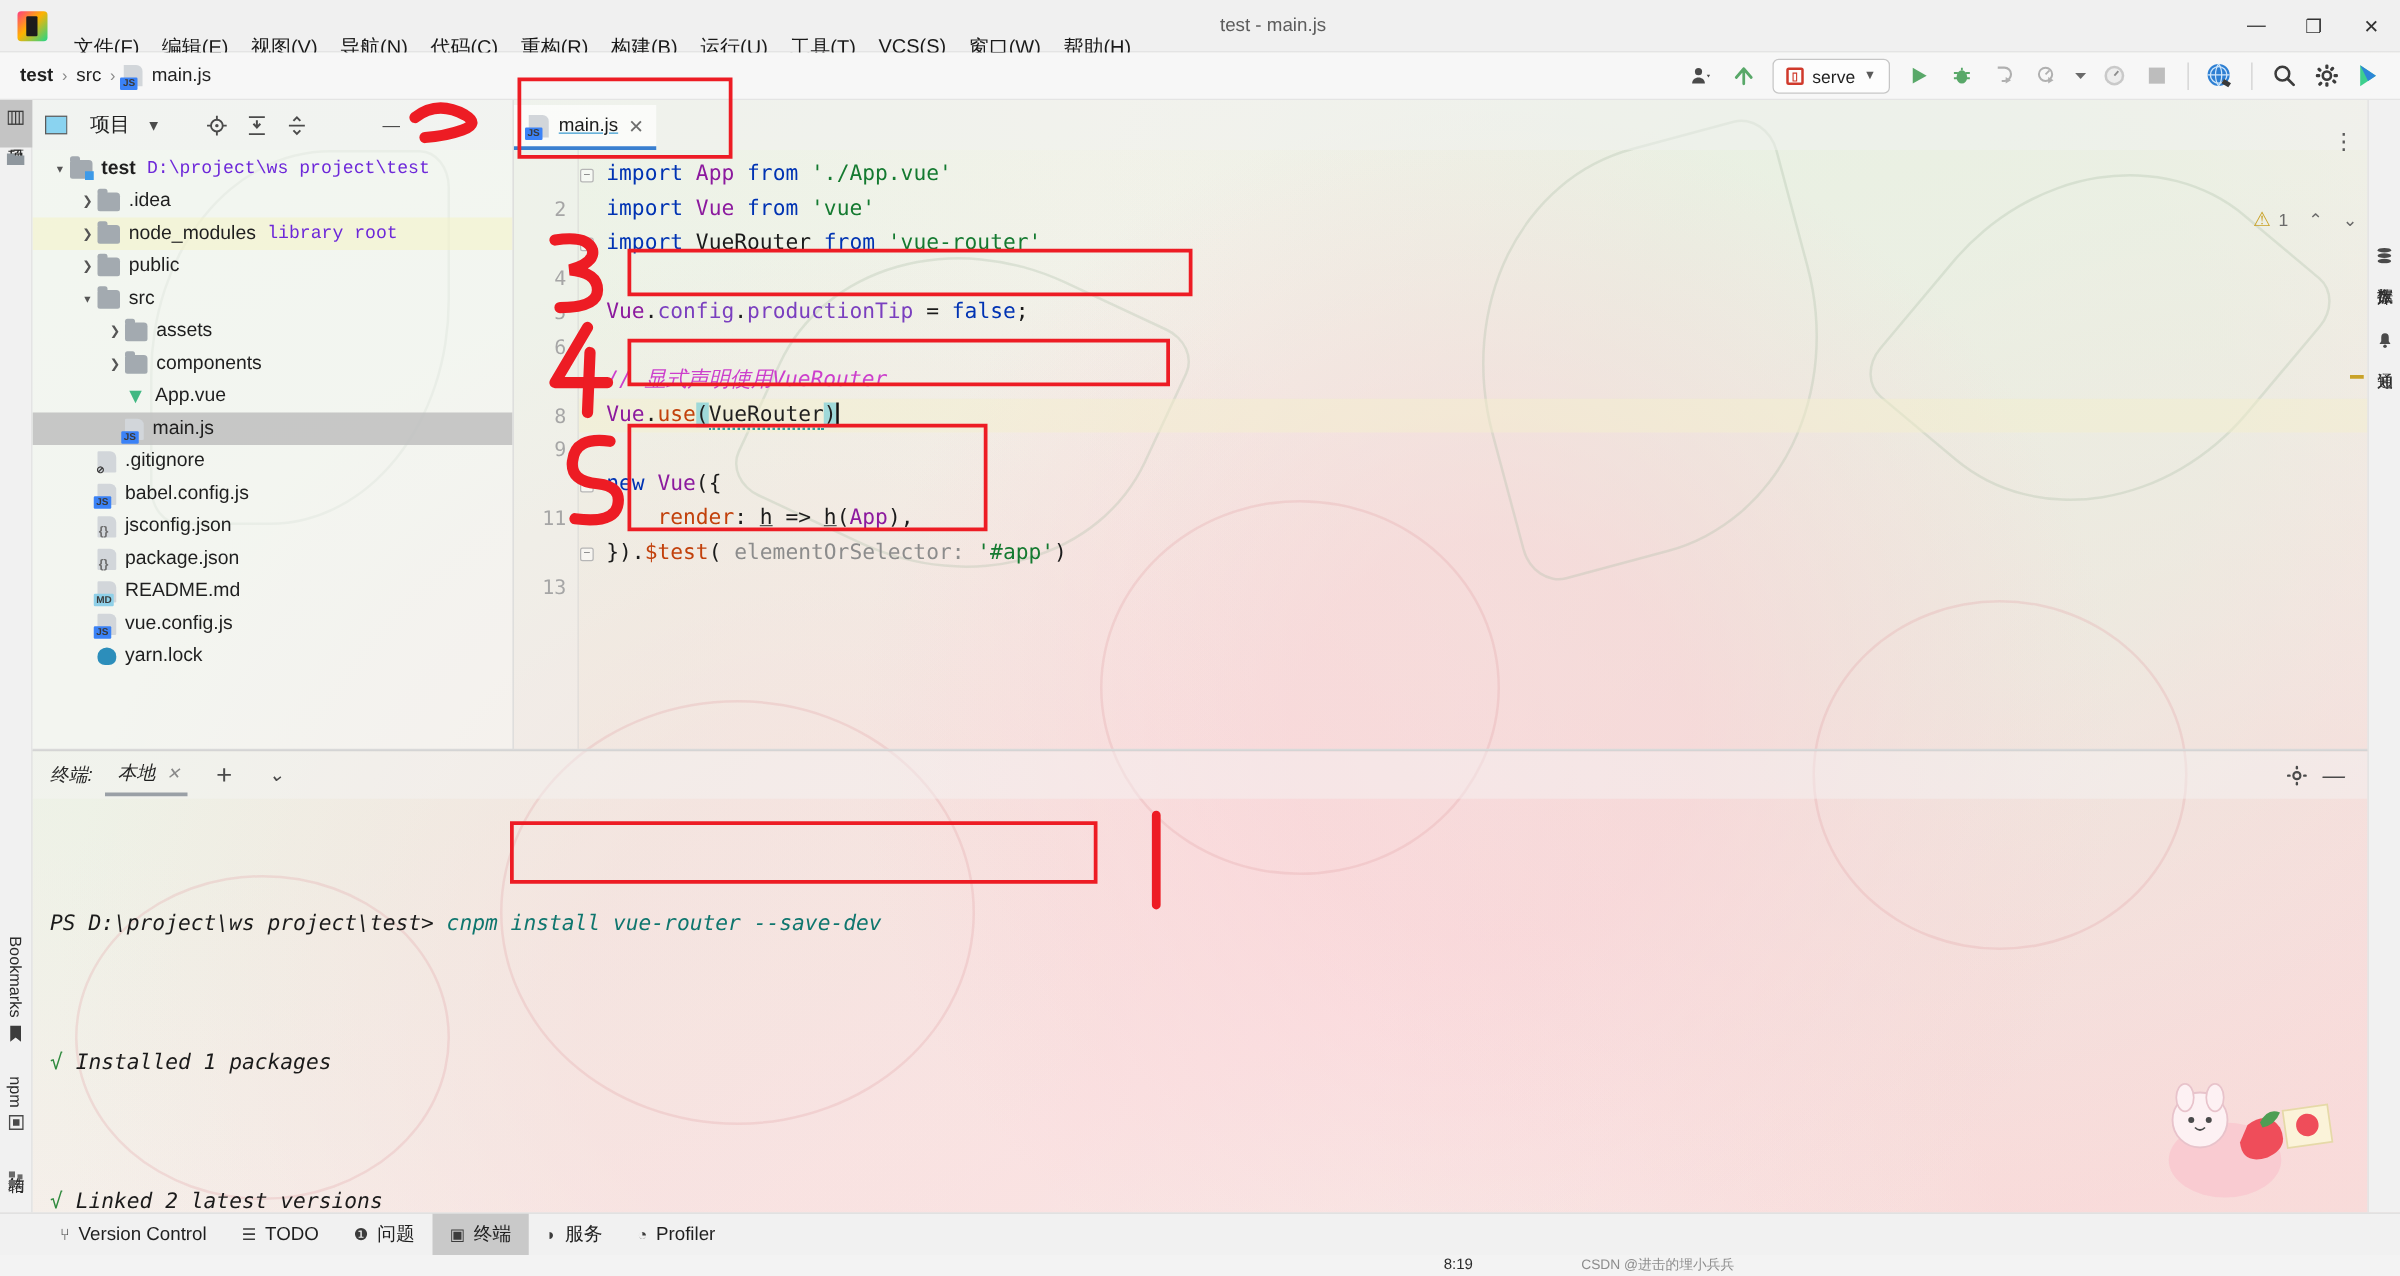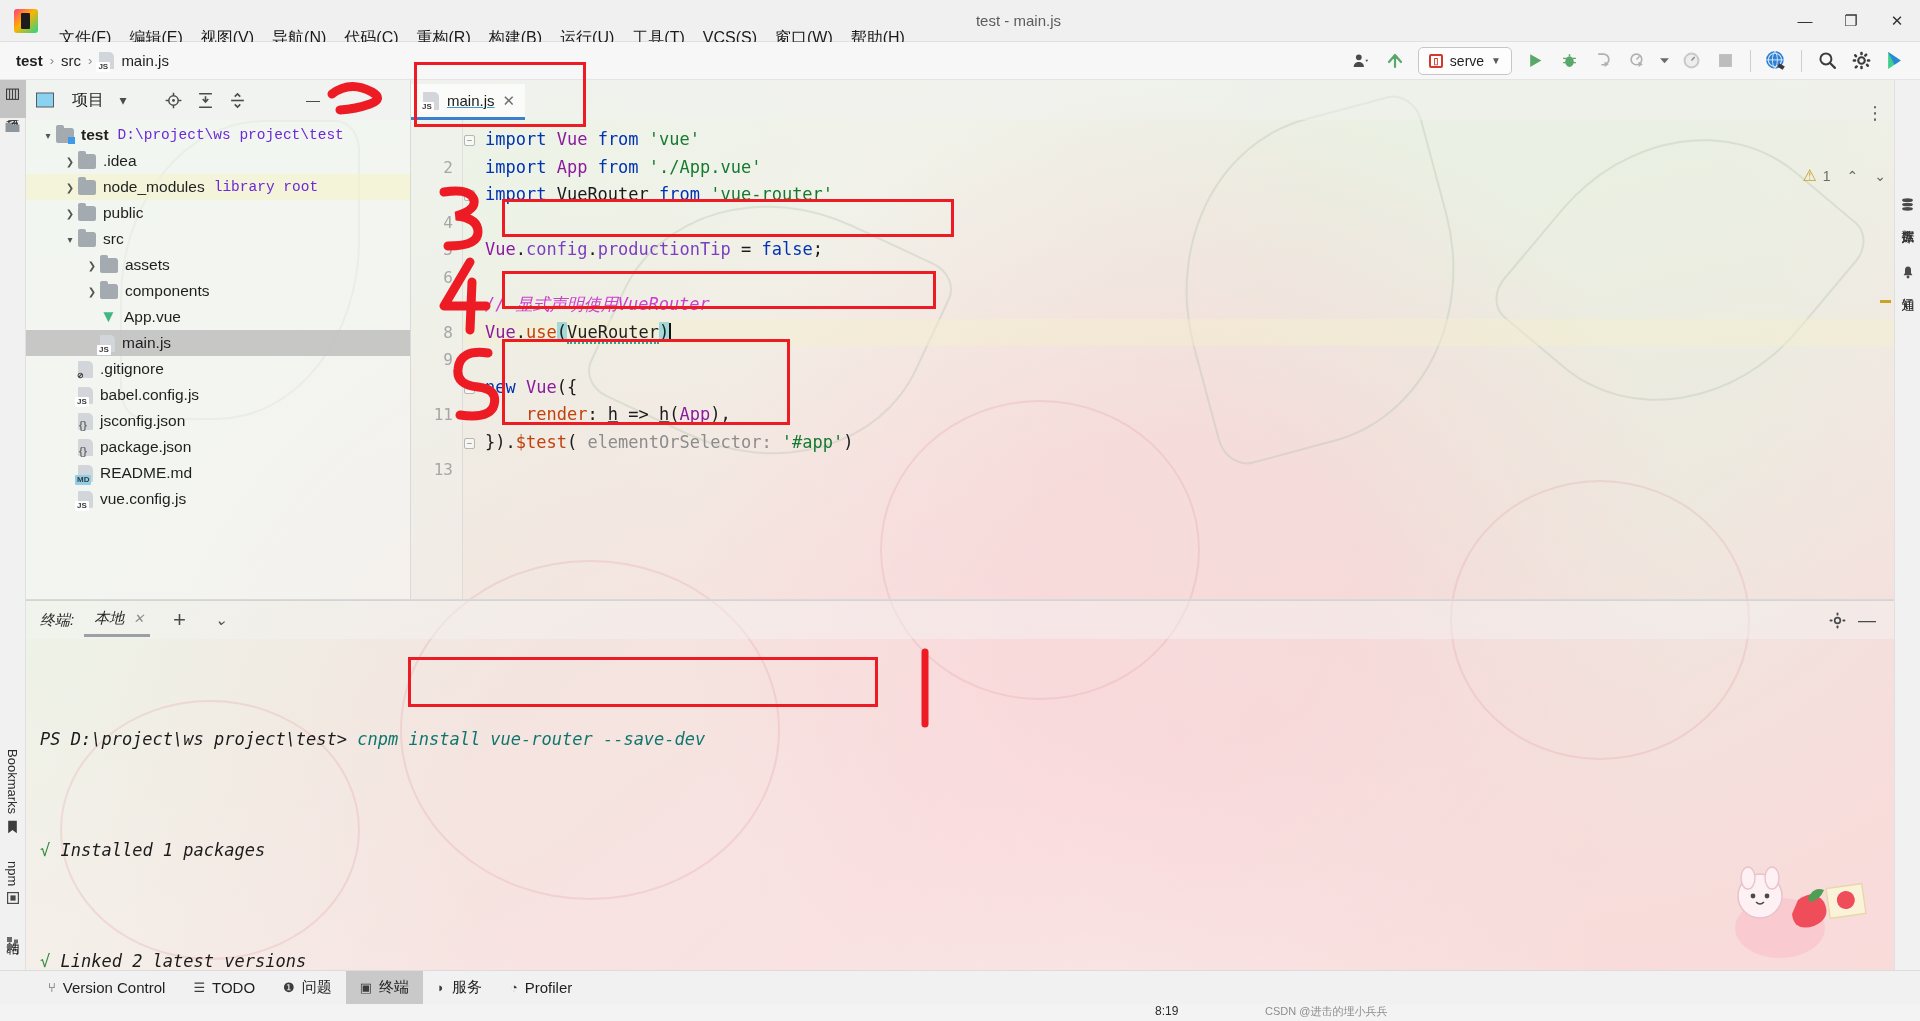--- a/index.html
+++ b/index.html
@@ -143,21 +143,21 @@
     content:""; position:absolute; right:-1px; bottom:-1px; width:7px; height:7px; background:#3d9ae8;
   }
   .fico.file{
     background:#d2d6da; border-radius:1px; width:15px;height:17px;
     border-top-right-radius:5px;
   }
   .badge{
     position:absolute; left:-3px; bottom:-3px; font-size:8px; font-weight:bold;
     padding:1px 2px; line-height:1; border-radius:1px; color:#3a3a3a;
   }
-  .badge.js{ background:#ffffff; }
+  .badge.js{ background:#3b82f6; }
   .badge.md{ background:#8fd0e8; }
   .badge.json{ background:transparent; color:#6d6d6d; font-size:10px; left:-1px; bottom:-2px; }
   .vico{
     width:17px;height:15px;margin-right:7px;flex:0 0 auto;
     color:#41b883; font-size:17px; line-height:13px; text-align:center; font-weight:bold;
   }
   .yico{ width:15px;height:14px;margin-right:7px;flex:0 0 auto;background:#2c8ebb;border-radius:50% 50% 40% 40%; }
   .tlabel.bold{ font-weight:bold; }
   .tpath{ color:#6d28d9; margin-left:9px; font-size:14.5px;font-family:Liberation Mono, monospace; }
 
@@ -606,20 +606,25 @@
           <span class="badge md">MD</span>
         </span>
         <span class="tlabel">README.md</span>
       </div>
       <div class="trow" style="padding-left: 36px;">
         <span class="arrow"></span>
         <span class="fico file" style="position: relative;">
           <span class="badge js">JS</span>
         </span>
         <span class="tlabel">vue.config.js</span>
+      </div>
+      <div class="trow" style="padding-left: 36px;">
+        <span class="arrow"></span>
+        <span class="yico"></span>
+        <span class="tlabel">yarn.lock</span>
       </div>
     </div>
 </div>
 
 <div id="editor-area" class="layer">
   <div id="tabbar">
     <div id="tab-mainjs">
       <span style="position:relative;display:inline-block;width:16px;height:18px;">
         <span style="position:absolute;inset:0;background:#d2d6da;border-top-right-radius:5px;"></span>
         <span class="badge js" style="position:absolute;left:-3px;bottom:-2px;">JS</span>
@@ -650,22 +655,22 @@
         <div class="gline">
           <span class="fold">−</span>
         </div>
         <div class="gline">11</div>
         <div class="gline">
           <span class="fold">−</span>
         </div>
         <div class="gline">13</div>
       </div>
     <div id="code">
+      <div class="cline"><span class="kw">import</span> <span class="cls">App</span> <span class="kw">from</span> <span class="str">'./App.vue'</span></div>
       <div class="cline"><span class="kw">import</span> <span class="cls">Vue</span> <span class="kw">from</span> <span class="str">'vue'</span></div>
-      <div class="cline"><span class="kw">import</span> <span class="cls">App</span> <span class="kw">from</span> <span class="str">'./App.vue'</span></div>
       <div class="cline"><span class="kw">import</span> <span class="id">VueRouter</span> <span class="kw">from</span> <span class="str">'vue-router'</span></div>
       <div class="cline"> </div>
       <div class="cline"><span class="cls">Vue</span><span class="id">.</span><span class="prop">config</span><span class="id">.</span><span class="prop">productionTip</span> <span class="id">=</span> <span class="kw">false</span><span class="id">;</span></div>
       <div class="cline"> </div>
       <div class="cline"><span class="com">// 显式声明使用VueRouter</span></div>
       <div class="cline hl"><span class="cls">Vue</span><span class="id">.</span><span class="fn">use</span><span class="sel-br">(</span><span class="squig">VueRouter</span><span class="sel-br">)</span><span class="caret"></span></div>
       <div class="cline"> </div>
       <div class="cline"><span class="kw">new</span> <span class="cls">Vue</span><span class="id">({</span></div>
       <div class="cline">    <span class="fn">render</span><span class="id">: </span><span class="id und">h</span> <span class="id">=&gt;</span> <span class="id und">h</span><span class="id">(</span><span class="cls">App</span><span class="id">),</span></div>
       <div class="cline"><span class="id">}).</span><span class="fn">$test</span><span class="id">( </span><span class="param">elementOrSelector: </span><span class="str">'#app'</span><span class="id">)</span></div>

